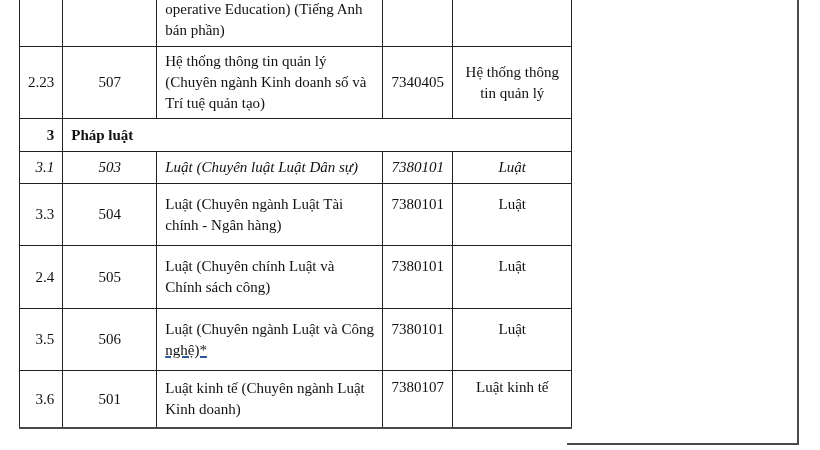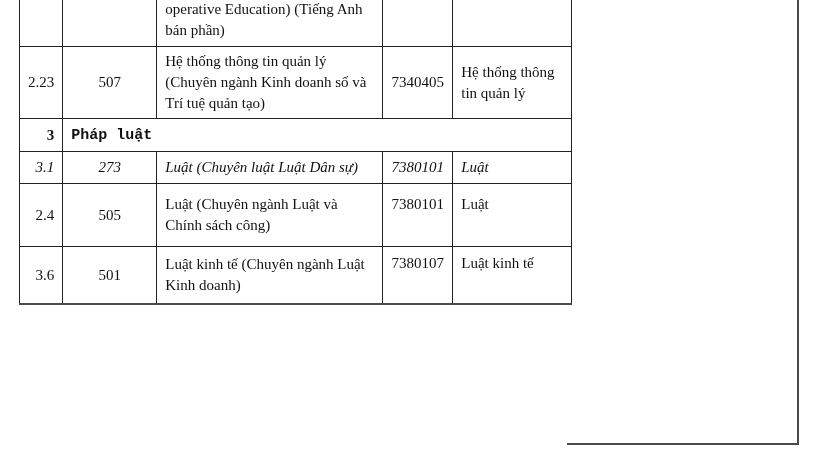--- a/index.html
+++ b/index.html
@@ -8,21 +8,21 @@
   .page { position:absolute; left:0; top:0; width:820px; height:450px; }
   .frame { position:absolute; left:567px; top:-2px; width:232px; height:447px;
            border-right:2px solid #4a4a4a; border-bottom:2px solid #4a4a4a; box-sizing:border-box; }
   table { position:absolute; left:19px; top:-2px; border-collapse:collapse; table-layout:fixed;
           font-size:15px; line-height:21px; }
   td { border:1.5px solid #222; padding:0 8px; vertical-align:middle; }
   td.c-stt { width:24px; text-align:right; }
   td.c-code { width:77px; text-align:center; }
   td.c-name { width:209px; text-align:left; }
   td.c-major { width:53px; text-align:center; padding:0 8px; }
-  td.c-mname { width:102px; text-align:left; vertical-align:top; }
+  td.c-mname { width:102px; text-align:center; vertical-align:top; }
   td.top { vertical-align:top; }
   tr.r0 td { height:47px; }
   tr.r1 td { height:71px; }
   tr.r2 td { height:32px; }
   tr.r3 td { height:31px;font-style:italic; }
   tr.r4 td { height:52px; }
   tr.r5 td { height:51px; }
   tr.r6 td { height:52px; }
   tr.r7 td { height:51px; }
   tr.r8 td { height:50px; }
@@ -49,41 +49,55 @@
     <tr class="r1">
       <td class="c-stt">2.23</td>
       <td class="c-code">507</td>
       <td class="c-name">Hệ thống thông tin quản lý (Chuyên ngành Kinh doanh số và Trí tuệ quản tạo)</td>
       <td class="c-major">7340405</td>
       <td class="c-mname" style="vertical-align:middle;">Hệ thống thông tin quản lý</td>
     </tr>
 
     <tr class="r2">
       <td class="c-stt bold">3</td>
-      <td class="bold" colspan="4" style="text-align:left;font-family:Liberation Mono, monospace;">Pháp luật</td>
+      <td class="bold" colspan="4" style="text-align:left;">Pháp luật</td>
     </tr>
 
     <tr class="r3">
       <td class="c-stt">3.1</td>
-      <td class="c-code">273</td>
+      <td class="c-code">503</td>
       <td class="c-name">Luật (Chuyên luật Luật Dân sự)</td>
       <td class="c-major">7380101</td>
       <td class="c-mname" style="vertical-align:middle;">Luật</td>
     </tr>
 
 
+    <tr class="r5">
+      <td class="c-stt">3.3</td>
+      <td class="c-code">504</td>
+      <td class="c-name">Luật (Chuyên ngành Luật Tài chính - Ngân hàng)</td>
+      <td class="c-major top" style="padding-top:10px;">7380101</td>
+      <td class="c-mname" style="padding-top:10px;">Luật</td>
+    </tr>
 
     <tr class="r6">
       <td class="c-stt">2.4</td>
       <td class="c-code">505</td>
-      <td class="c-name">Luật (Chuyên ngành Luật và Chính sách công)</td>
+      <td class="c-name">Luật (Chuyên chính Luật và Chính sách công)</td>
       <td class="c-major top" style="padding-top:10px;">7380101</td>
       <td class="c-mname" style="padding-top:10px;">Luật</td>
     </tr>
 
+    <tr class="r7">
+      <td class="c-stt">3.5</td>
+      <td class="c-code">506</td>
+      <td class="c-name"><span>Luật (Chuyên ngành Luật và Công </span><span class="link-text">nghệ)*</span></td>
+      <td class="c-major top" style="padding-top:10px;">7380101</td>
+      <td class="c-mname" style="padding-top:10px;">Luật</td>
+    </tr>
 
     <tr class="r8">
       <td class="c-stt bottom-edge">3.6</td>
       <td class="c-code bottom-edge">501</td>
       <td class="c-name bottom-edge">Luật kinh tế (Chuyên ngành Luật Kinh doanh)</td>
       <td class="c-major top bottom-edge" style="padding-top:6px;">7380107</td>
       <td class="c-mname bottom-edge" style="padding-top:6px;">Luật kinh tế</td>
     </tr>
   </tbody>
     </table>

